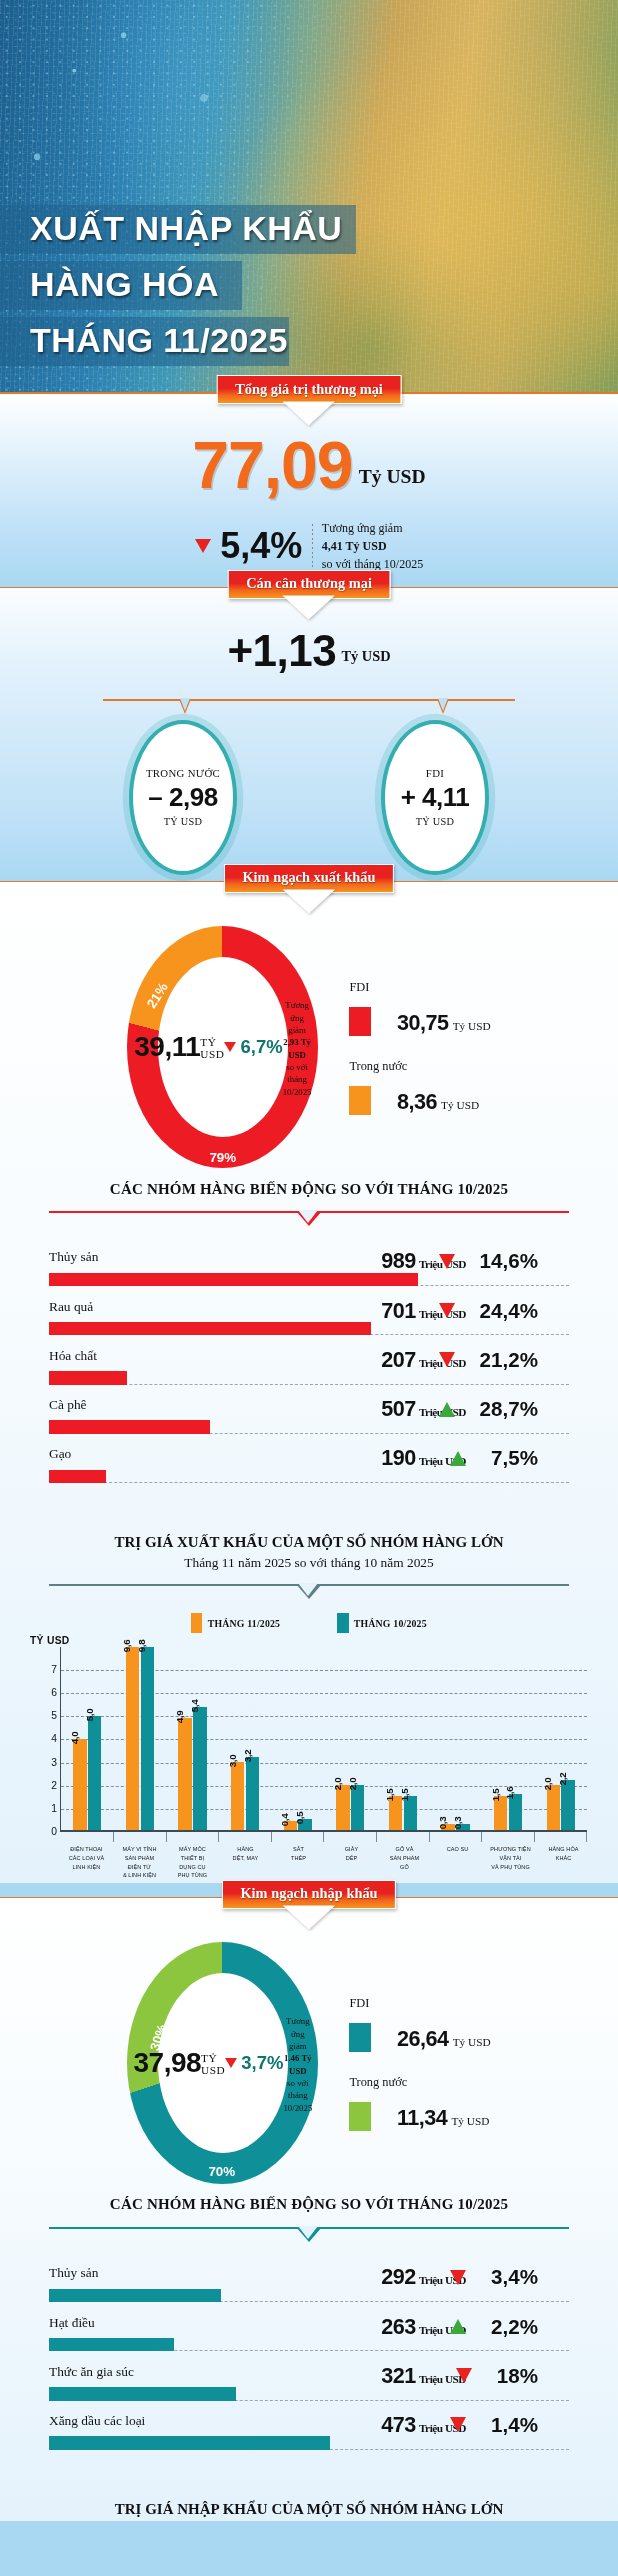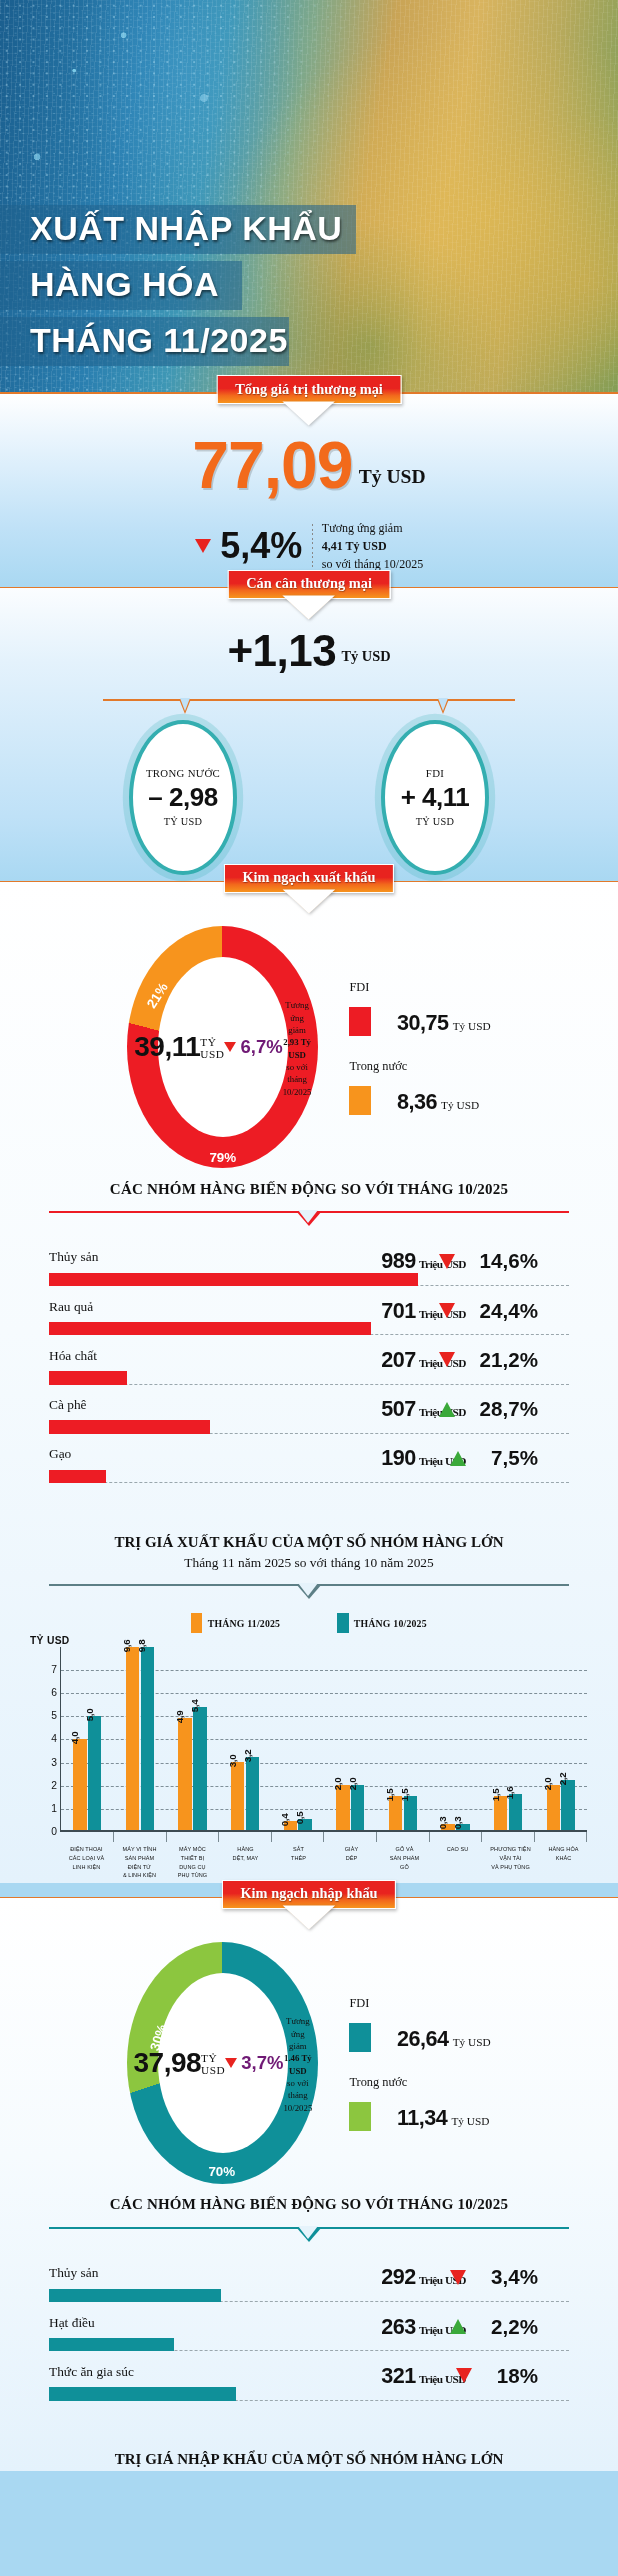--- a/index.html
+++ b/index.html
@@ -170,21 +170,21 @@
     width: 130px; height: 180px; border-radius: 50%;
     background: #ffffff;
     display: flex; flex-direction: row; align-items: center; justify-content: center;
     padding: 0 9.3px;
   }
   .donut-main { font-family: "Liberation Sans", sans-serif; font-weight: bold; font-size: 28px; color: #111; letter-spacing: -0.5px; }
   .donut-unit { font-size: 11.3px; letter-spacing: 0.5px; color: #111; margin-top: 2.1px; }
   .donut-hr { width: 77px; height: 1.5px; background: #111; margin: 6.2px 0 5.2px; }
   .donut-delta { display: flex; align-items: center; gap: 4.1px; }
   .donut-delta .tri-down { border-left-width: 6.2px; border-right-width: 6.2px; border-top-width: 10.3px; }
-  .donut-pct { font-family: "Liberation Sans", sans-serif; font-weight: bold; font-size: 18.5px; color: #701a75; }
+  .donut-pct { font-family: "Liberation Sans", sans-serif; font-weight: bold; font-size: 18.5px; color: #0f766e; }
   .donut-note { font-size: 8.8px; line-height: 1.4; text-align: center; color: #111; margin-top: 3.1px; }
   .donut-note b { font-weight: bold; }
   .slice-pct {
     position: absolute; color: #fff; font-family: "Liberation Sans", sans-serif;
     font-weight: bold; font-size: 13.4px;
   }
   .legend { display: flex; flex-direction: column; gap: 23px; }
   .legend-item .legend-name { font-size: 12.4px; color: #111; margin-bottom: 3.1px; }
   .legend-row { display: flex; align-items: flex-end; gap: 26px; margin-top: 12px; }
   .legend-swatch { width: 21.6px; height: 29px; }
@@ -679,20 +679,30 @@
           <div class="grow">
             <div class="grow-name">Thức ăn gia súc</div>
             <div class="grow-dots"></div>
             <div class="grow-bar" style="width: 36%; background: rgb(15, 144, 153);"></div>
             <div class="grow-val">321<span class="vu">Triệu USD</span></div>
             <div class="grow-ind">
               <div class="tri-down"></div>
               <div class="grow-pct">18%</div>
             </div>
           </div>
+          <div class="grow">
+            <div class="grow-name">Xăng dầu các loại</div>
+            <div class="grow-dots"></div>
+            <div class="grow-bar" style="width: 54%; background: rgb(15, 144, 153);"></div>
+            <div class="grow-val">473<span class="vu">Triệu USD</span></div>
+            <div class="grow-ind">
+              <div class="tri-down"></div>
+              <div class="grow-pct">1,4%</div>
+            </div>
+          </div>
         </div>
     </div>
 
     <div class="chart-sec">
       <div class="chart-title">TRỊ GIÁ NHẬP KHẨU CỦA MỘT SỐ NHÓM HÀNG LỚN</div>
 
     </div>
   </div>
 
 </div>

